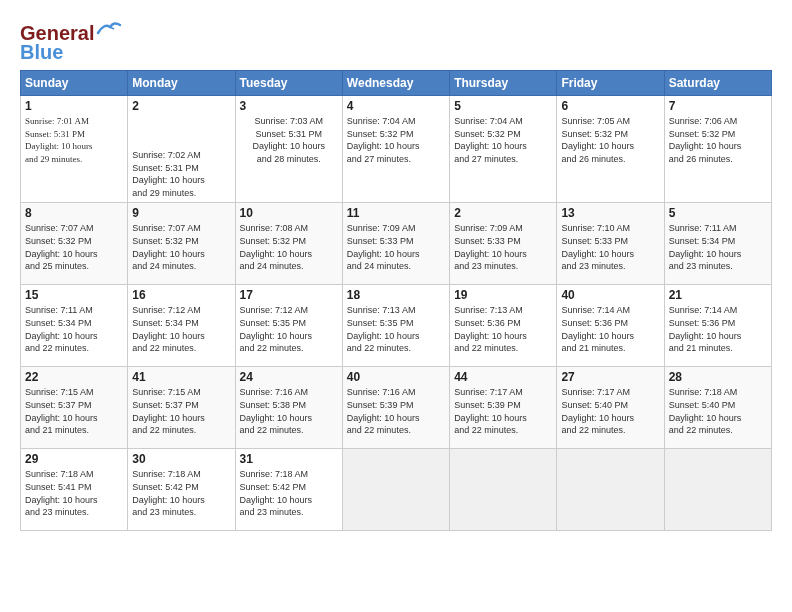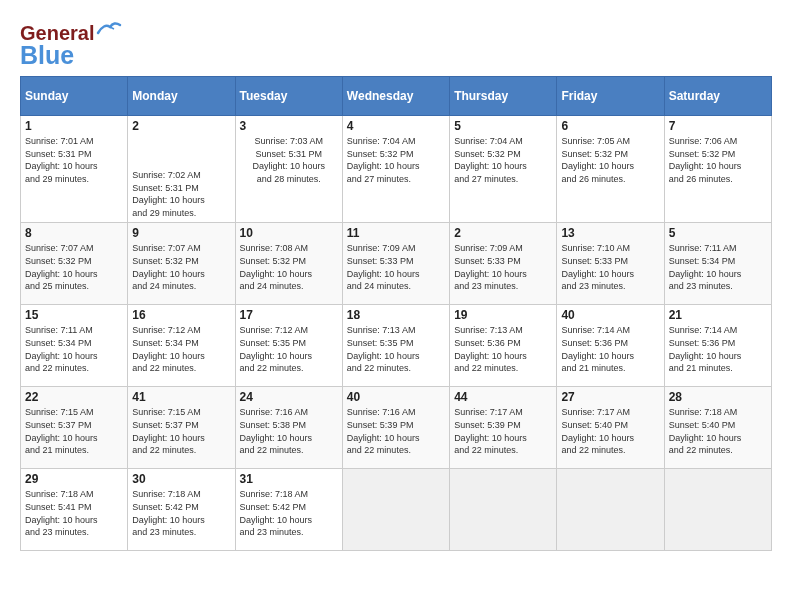--- a/index.html
+++ b/index.html
@@ -41,21 +41,21 @@
     table {
       width: 100%;
       border-collapse: collapse;
       table-layout: fixed;
     }
     th {
       background: #4a7fc1;
       color: #fff;
       font-size: 12px;
       font-weight: bold;
-      padding: 12px 4px;
+      padding: 5px 4px;
       text-align: left;
       border: 1px solid #3a6aaa;
     }
     td {
       border: 1px solid #ccc;
       vertical-align: top;
       padding: 3px 4px;
       font-size: 9.5px;
       color: #222;
       height: 82px;
@@ -85,21 +85,21 @@
 <div class="container">
   <div class="header-row">
     <div class="logo">
       <div style="display:flex; align-items:center;">
         <span style="font-size:20px; font-weight:bold; color:#7f1d1d;">General</span>
         <svg width="26" height="18" viewBox="0 0 26 18" style="margin-left:2px; margin-top:-8px;">
           <path d="M2,12 Q8,2 14,6 Q18,0 24,4" stroke="#4a90d9" stroke-width="2.5" fill="none" stroke-linecap="round"></path>
           <path d="M14,6 L18,8" stroke="#4a90d9" stroke-width="1.5" fill="none"></path>
         </svg>
       </div>
-      <span style="font-size:25px; font-weight:bold; color:#4a90d9; margin-top:-4px;">Blue</span>
+      <span style="font-size:20px; font-weight:bold; color:#4a90d9; margin-top:-4px;">Blue</span>
     </div>
     <div class="title-block">
       <div class="month-title"></div>
       <div class="location"></div>
     </div>
   </div>
 
   <table>
     <thead>
       <tr id="header-row">
@@ -109,21 +109,21 @@
           <th>Wednesday</th>
           <th>Thursday</th>
           <th>Friday</th>
           <th>Saturday</th>
         </tr>
     </thead>
     <tbody id="calendar-body">
         <tr>
           <td>
             <span class="day-num">1</span>
-            <div class="day-info" style="white-space: pre-line;">Sunrise: 7:01 AM
+            <div class="day-info" style="white-space: pre-line; font-family: Liberation Serif, serif;">Sunrise: 7:01 AM
 Sunset: 5:31 PM
 Daylight: 10 hours
 and 29 minutes.</div>
           </td>
           <td>
             <span class="day-num">2</span>
             <div class="day-info" style="white-space: pre-line; margin-top: 36px;">Sunrise: 7:02 AM
 Sunset: 5:31 PM
 Daylight: 10 hours
 and 29 minutes.</div>

